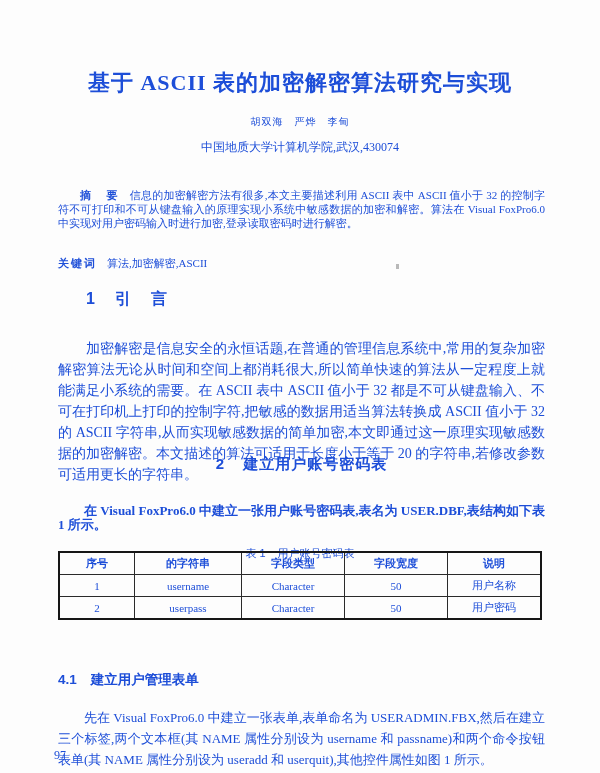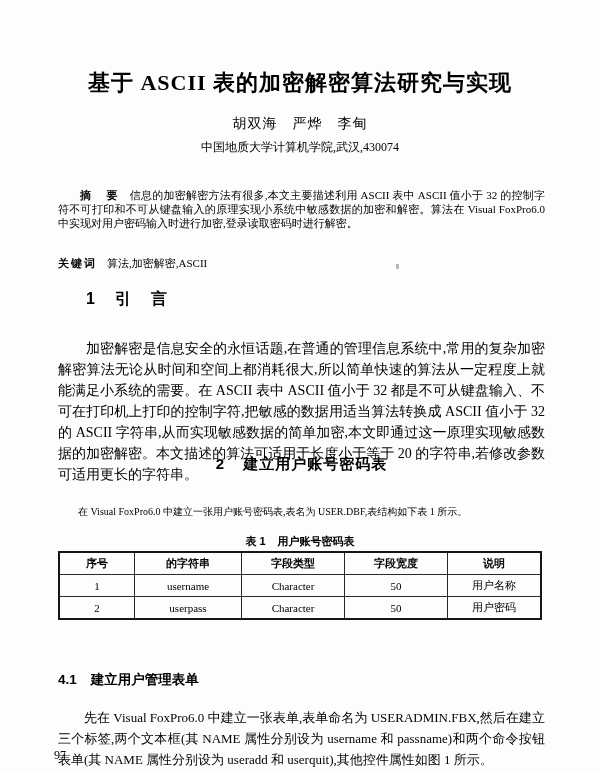--- a/index.html
+++ b/index.html
@@ -5,35 +5,35 @@
   html,body{margin:0;padding:0;}
   body{
     background:#e8e8e8;
     font-family:"Liberation Serif","DejaVu Serif",serif;
   }
   .page{
     position:relative;
     width:600px;height:773px;
     margin:0 auto;
     background:#fdfdfd;
-    color:#000000;
+    color:#1d4ed8;
     overflow:hidden;
   }
   .blk{position:absolute;left:58px;width:487px;}
   .center{text-align:center;left:0;width:600px;}
 
   .title{
     top:68px;
     font-size:22px;
     font-weight:bold;
     letter-spacing:1px;
   }
   .authors{
     top:115px;
-    font-size:14px;
+    font-size:10px;
     letter-spacing:1px;
   }
   .affiliation{
     top:139px;
     font-size:12px;
   }
   .abstract{
     top:177px;
     font-size:11px;
     line-height:14px;
@@ -59,29 +59,30 @@
   .p1{
     top:324px;
     font-size:14px;
     line-height:21px;
     text-align:justify;
     text-indent:2em;
   }
   .h2a{top:455px;font-size:15px;letter-spacing:1px;text-align:center;}
   .p2{
     top:491px;
-    font-size:10px;
-    line-height:21px;
+    font-size:13px;
+    line-height:14px;
     text-align:justify;
     text-indent:2em;
+    font-weight:bold;
   }
   .tbl-caption{
-    top:534px;
+    top:546px;
     font-size:11px;
-    font-weight:bold;
+    font-weight:normal;
     font-family:"Liberation Sans","DejaVu Sans",sans-serif;
   }
   .cap-label{margin-right:12px;}
   .tbl-wrap{
     position:absolute;
     top:551px;left:0;width:600px;
     display:flex;justify-content:center;
   }
   table.t1{
     border-collapse:collapse;

